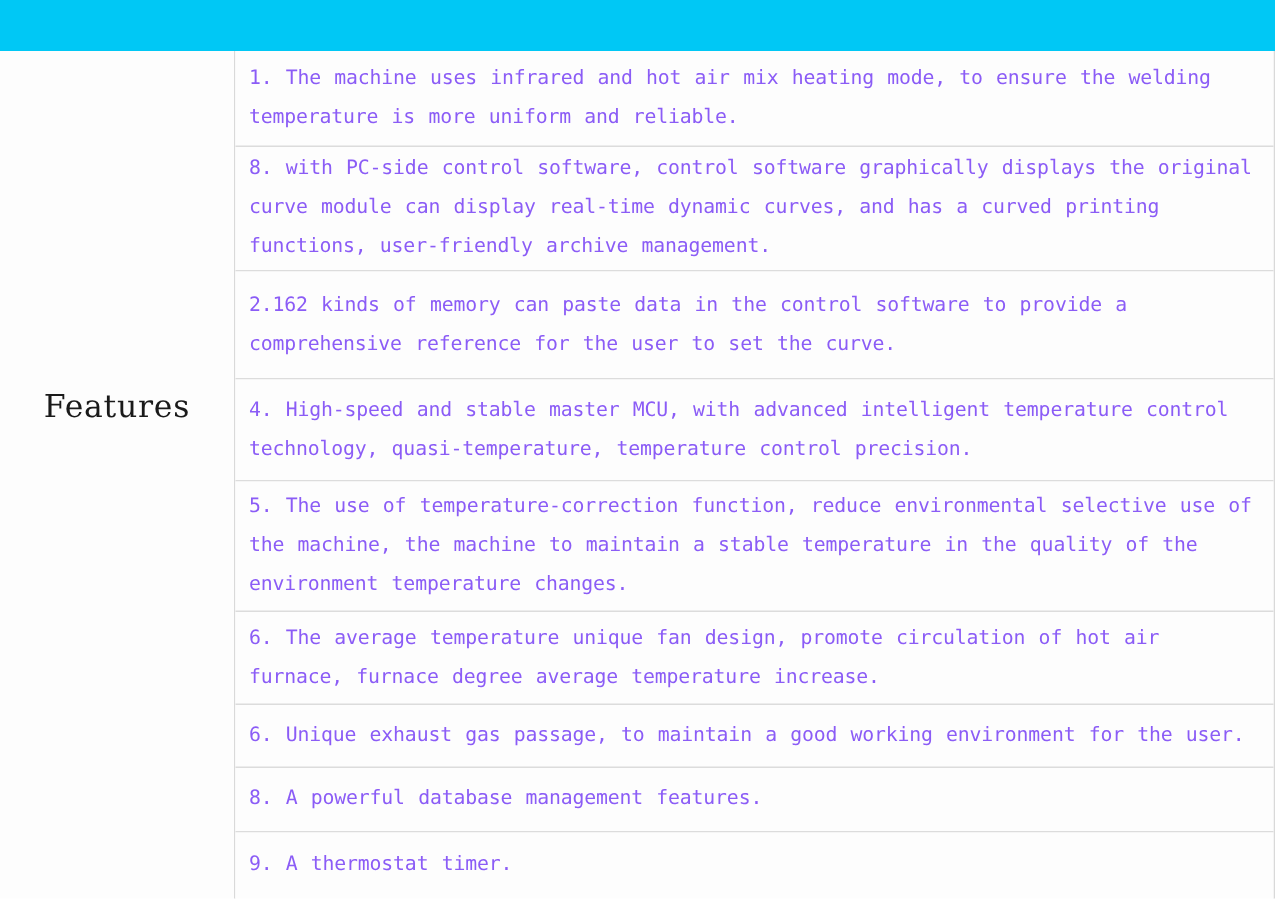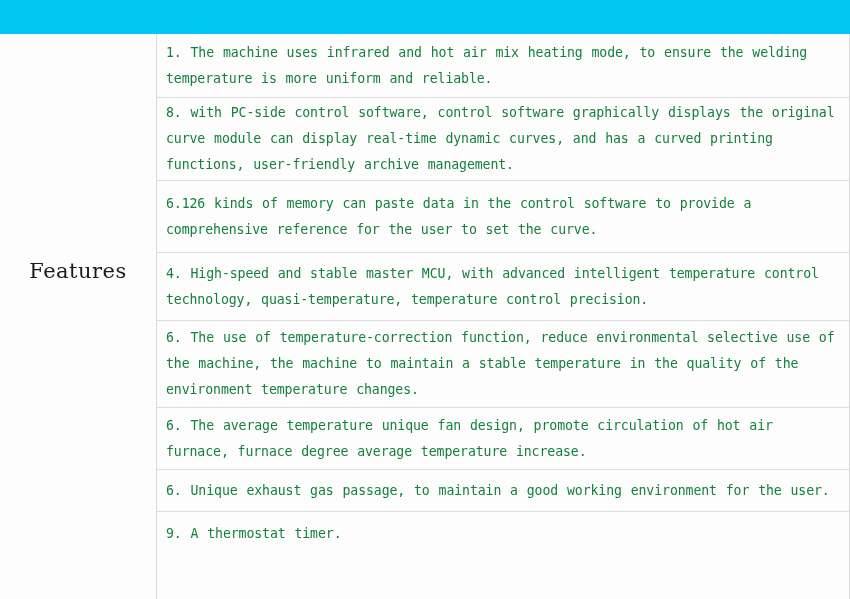--- a/index.html
+++ b/index.html
@@ -83,21 +83,21 @@
   }
 
   .feature-row:last-child {
     border-bottom: none;
   }
 
   .feature-text {
     font-family: "DejaVu Sans Mono", "Liberation Mono", monospace;
     font-size: 13.2px;
     line-height: 26px;
-    color: #15803d;
+    color: #8b5cf6;
     letter-spacing: -0.1px;
     word-spacing: 1px;
     text-align: left;
     margin: 0;
     white-space: normal;
   }
 
   
   .r1 { height: 64px; }
   .r2 { height: 83px; }
@@ -126,39 +126,42 @@
 
       <div class="feature-row r1">
         <p class="feature-text">1. The machine uses infrared and hot air mix heating mode, to ensure the welding temperature is more uniform and reliable.</p>
       </div>
 
       <div class="feature-row r2">
         <p class="feature-text">8. with PC-side control software, control software graphically displays the original curve module can display real-time dynamic curves, and has a curved printing functions, user-friendly archive management.</p>
       </div>
 
       <div class="feature-row r3">
-        <p class="feature-text">6.126 kinds of memory can paste data in the control software to provide a comprehensive reference for the user to set the curve.</p>
+        <p class="feature-text">2.162 kinds of memory can paste data in the control software to provide a comprehensive reference for the user to set the curve.</p>
       </div>
 
       <div class="feature-row r4">
         <p class="feature-text">4. High-speed and stable master MCU, with advanced intelligent temperature control technology, quasi-temperature, temperature control precision.</p>
       </div>
 
       <div class="feature-row r5">
-        <p class="feature-text">6. The use of temperature-correction function, reduce environmental selective use of the machine, the machine to maintain a stable temperature in the quality of the environment temperature changes.</p>
+        <p class="feature-text">5. The use of temperature-correction function, reduce environmental selective use of the machine, the machine to maintain a stable temperature in the quality of the environment temperature changes.</p>
       </div>
 
       <div class="feature-row r6">
         <p class="feature-text">6. The average temperature unique fan design, promote circulation of hot air furnace, furnace degree average temperature increase.</p>
       </div>
 
       <div class="feature-row r7">
         <p class="feature-text">6. Unique exhaust gas passage, to maintain a good working environment for the user.</p>
       </div>
 
+      <div class="feature-row r8">
+        <p class="feature-text">8. A powerful database management features.</p>
+      </div>
 
       <div class="feature-row r9">
         <p class="feature-text">9. A thermostat timer.</p>
       </div>
 
     </div>
   </div>
 
 </div>
 

